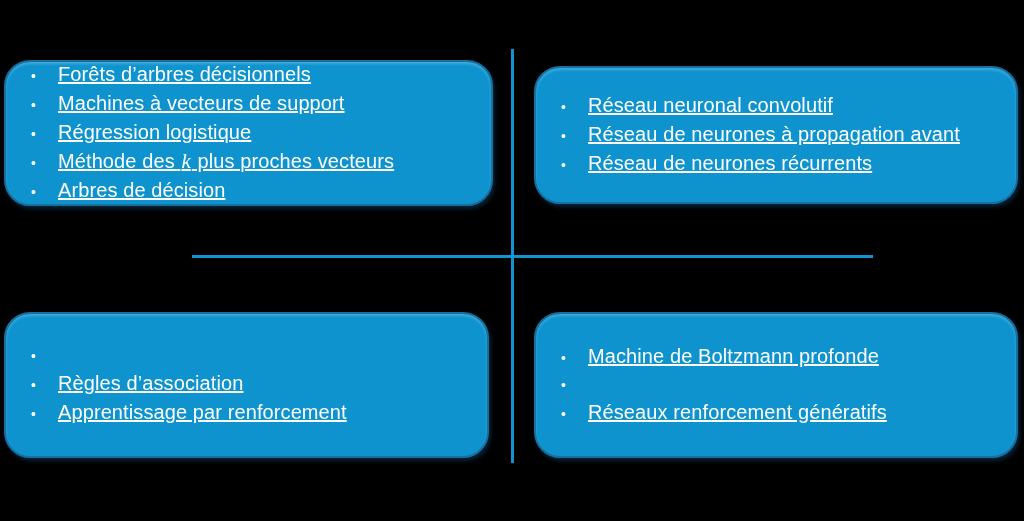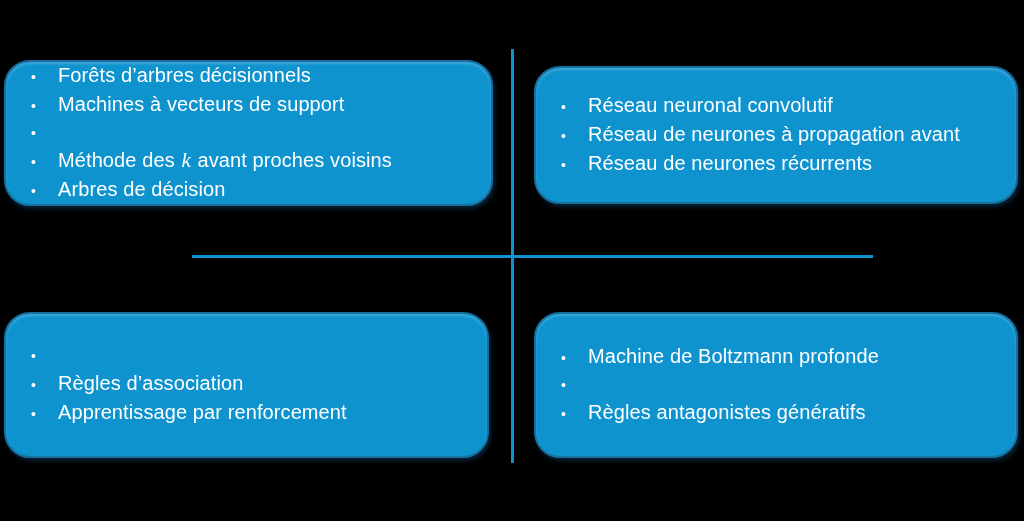--- a/index.html
+++ b/index.html
@@ -62,20 +62,21 @@
   }
   .bullet {
     flex: 0 0 27px;
     font-size: 14px;
     color: #ffffff;
     text-align: left;
     padding-left: 4px;
   }
   .item-text {
     letter-spacing: 0.1px;
+    text-decoration: underline;
   }
   .math-var {
     font-family: "Liberation Serif", serif;
     font-style: italic;
     font-size: 21px;
     padding: 0 1px;
   }
 </style>
 </head>
 <body>
@@ -89,24 +90,25 @@
         <li>
           <span class="bullet">•</span>
           <span class="item-text"><span>Forêts d’arbres décisionnels</span></span>
         </li>
         <li>
           <span class="bullet">•</span>
           <span class="item-text"><span>Machines à vecteurs de support</span></span>
         </li>
         <li>
           <span class="bullet">•</span>
+          <span class="item-text"><span>Régression logistique</span></span>
         </li>
         <li>
           <span class="bullet">•</span>
-          <span class="item-text"><span>Méthode des </span><span class="math-var">k</span><span> avant proches voisins</span></span>
+          <span class="item-text"><span>Méthode des </span><span class="math-var">k</span><span> plus proches vecteurs</span></span>
         </li>
         <li>
           <span class="bullet">•</span>
           <span class="item-text"><span>Arbres de décision</span></span>
         </li>
       </ul>
   </div>
   <div class="box tr">
     <ul>
         <li>
@@ -142,17 +144,17 @@
     <ul>
         <li>
           <span class="bullet">•</span>
           <span class="item-text"><span>Machine de Boltzmann profonde</span></span>
         </li>
         <li>
           <span class="bullet">•</span>
         </li>
         <li>
           <span class="bullet">•</span>
-          <span class="item-text"><span>Règles antagonistes génératifs</span></span>
+          <span class="item-text"><span>Réseaux renforcement génératifs</span></span>
         </li>
       </ul>
   </div>
 </div>
 
 </body></html>

